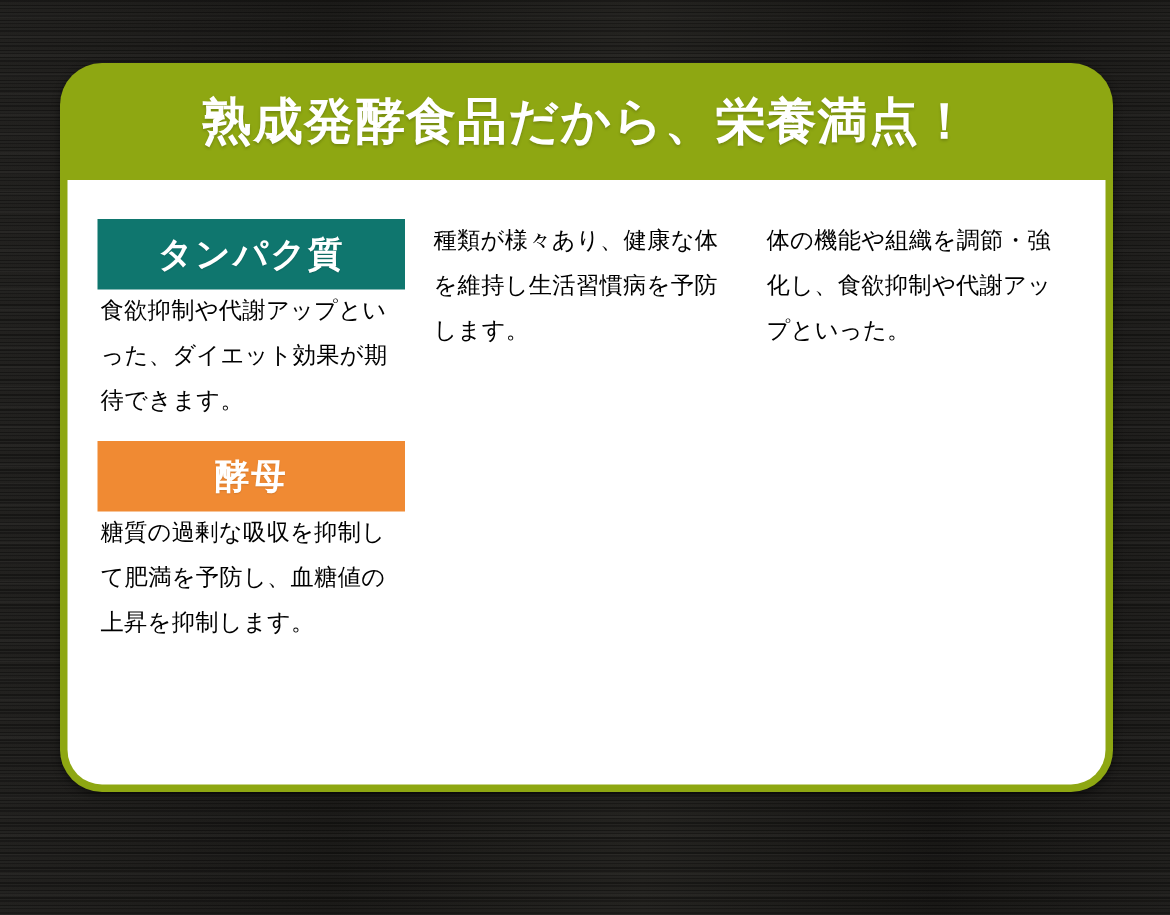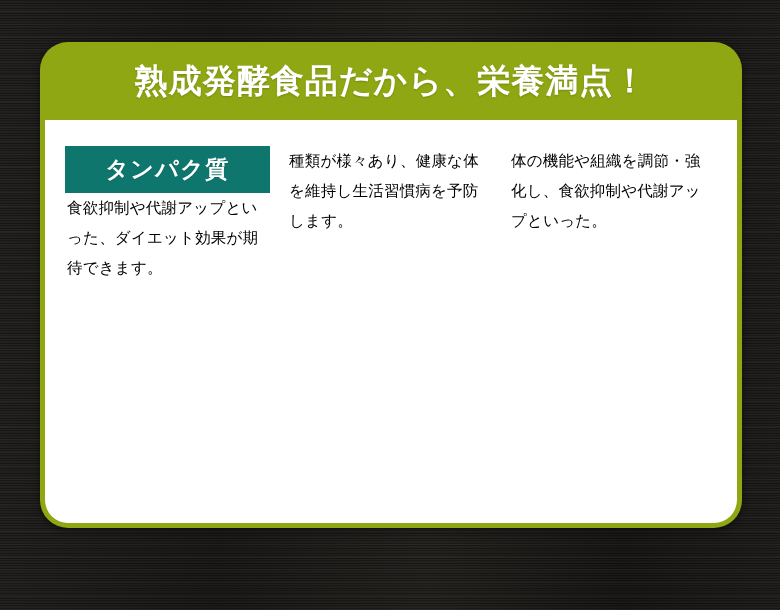--- a/index.html
+++ b/index.html
@@ -139,16 +139,20 @@
       <div class="card">
         <div class="card-body">種類が様々あり、健康な体を維持し生活習慣病を予防します。</div>
       </div>
 
       <div class="card">
         <div class="card-body">体の機能や組織を調節・強化し、食欲抑制や代謝アップといった。</div>
       </div>
 
 
 
+      <div class="card">
+        <div class="card-header orange">酵母</div>
+        <div class="card-body">糖質の過剰な吸収を抑制して肥満を予防し、血糖値の上昇を抑制します。</div>
+      </div>
 
     </div>
   </div>
 </div>
 
 </body></html>

